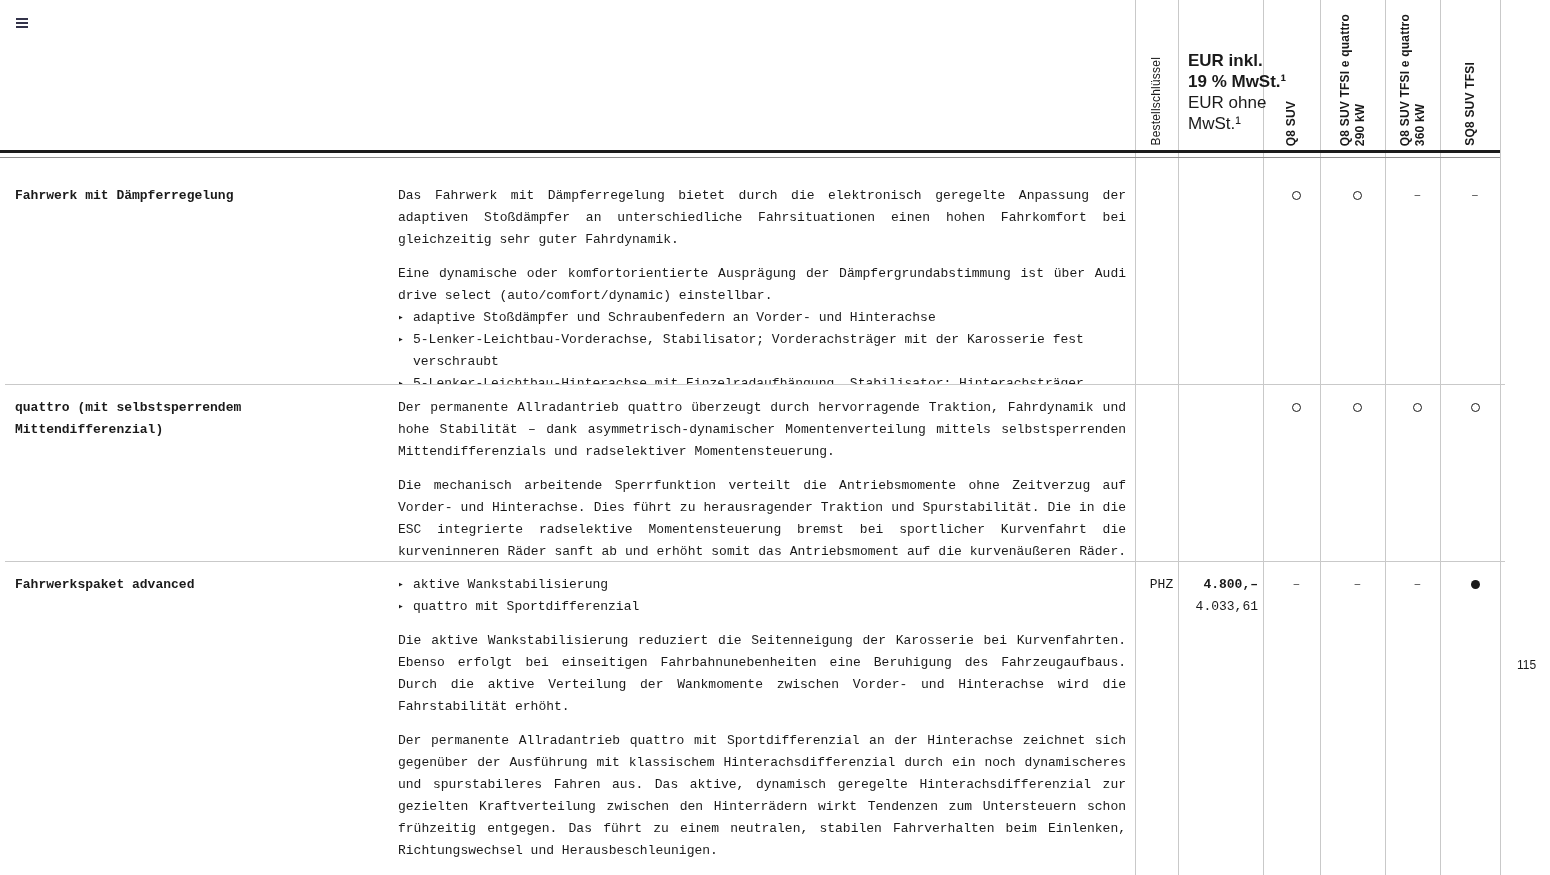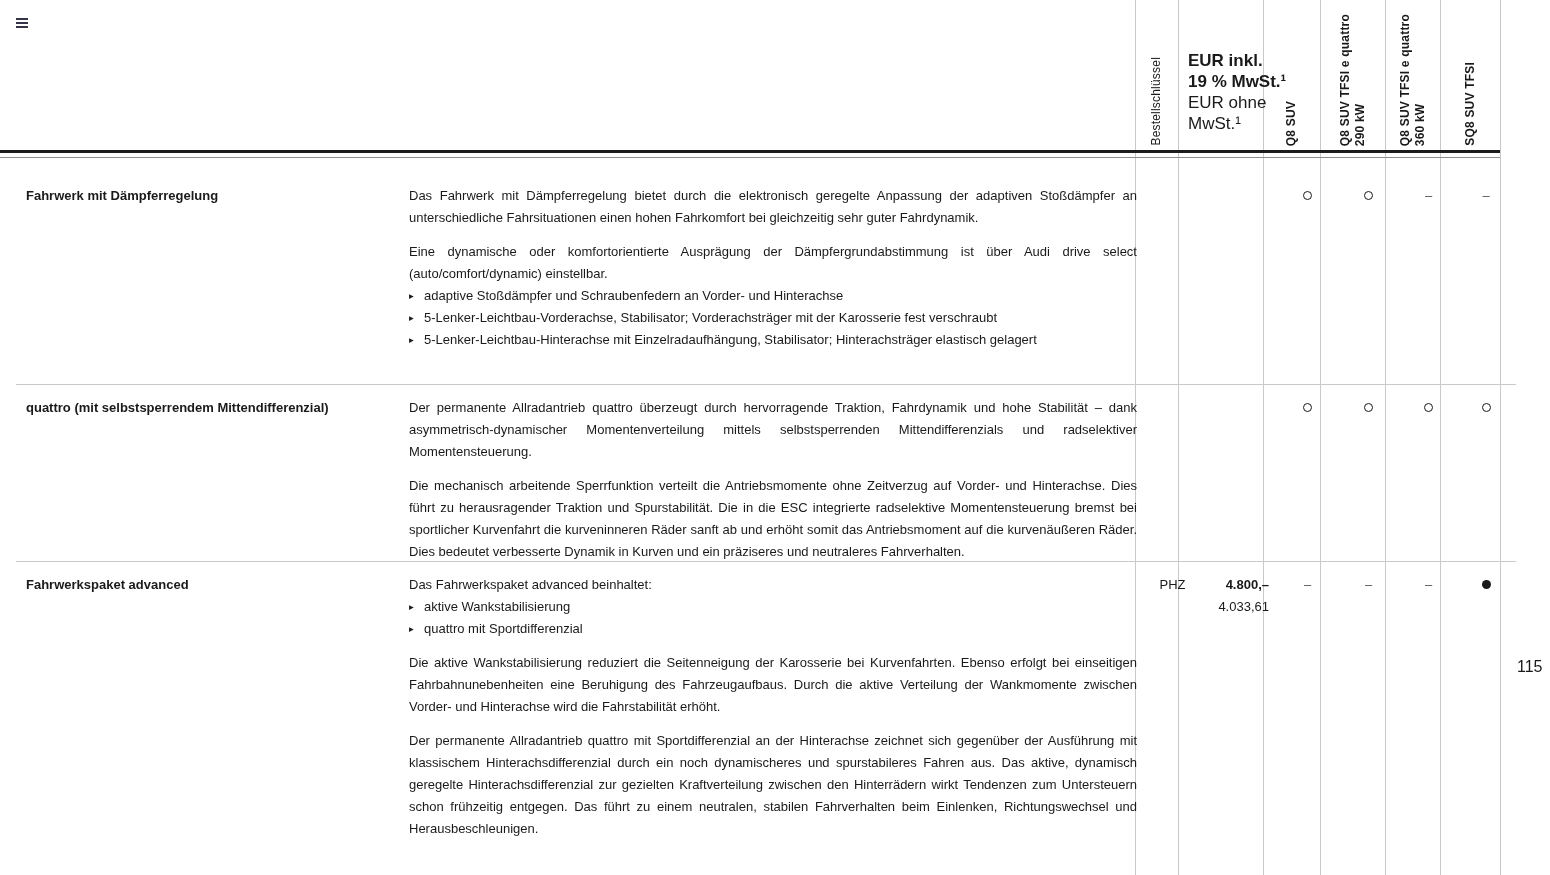--- a/index.html
+++ b/index.html
@@ -28,24 +28,24 @@
 
   
   .price-header { position: absolute; left: 1188px; top: 50px; font-size: 17px; line-height: 21px; }
   .ph-line.b { font-weight: 700; }
 
   
   .menu-icon { position: absolute; left: 16px; top: 18px; width: 12px; height: 10px; cursor: pointer; }
   .menu-icon span { display: block; height: 2px; margin-bottom: 2px; background: #33334a; }
 
   
-  .page-num { position: absolute; left: 1517px; top: 658px; font-size: 16px; }
+  .page-num { position: absolute; left: 1517px; top: 658px; font-size: 12px; }
 
   
-  .tbody { position: absolute; top: 158px; left: 16px; width: 1500px; }
+  .tbody { position: absolute; top: 158px; left: 5px; width: 1500px; font-family: Liberation Mono, monospace; }
   .trow { display: grid; grid-template-columns: 393px 742px 43px 85px 57px 65px 55px 60px;
           border-bottom: 1px solid #c9c9c9; overflow: hidden; }
   .trow-0 { height: 227px; }
   .trow-1 { height: 177px; }
   .trow-2 { height: 313px; border-bottom: none; }
   .cell { padding-top: 12px; font-size: 13px; line-height: 22px; }
   .trow-0 .cell { padding-top: 27px; }
 
   .c-name { padding-left: 10px; padding-right: 26px; }
   .feature-title { font-weight: 700; }
@@ -158,21 +158,20 @@
         <div class="cell c-avail"><span class="dot-open"></span></div>
         <div class="cell c-avail"><span class="dot-open"></span></div>
         <div class="cell c-avail"><span class="dot-open"></span></div>
         <div class="cell c-avail"><span class="dot-open"></span></div>
       </div>
       <div class="trow trow-2">
         <div class="cell c-name">
           <div class="feature-title">Fahrwerkspaket advanced</div>
         </div>
         <div class="cell c-desc">
-          <p class="para">Das Fahrwerkspaket advanced beinhaltet:</p>
           <div class="bullets">
             <div class="bullet">
               <span class="bmark">▸</span>
               <span class="btext">aktive Wankstabilisierung</span>
             </div>
             <div class="bullet">
               <span class="bmark">▸</span>
               <span class="btext">quattro mit Sportdifferenzial</span>
             </div>
           </div>

